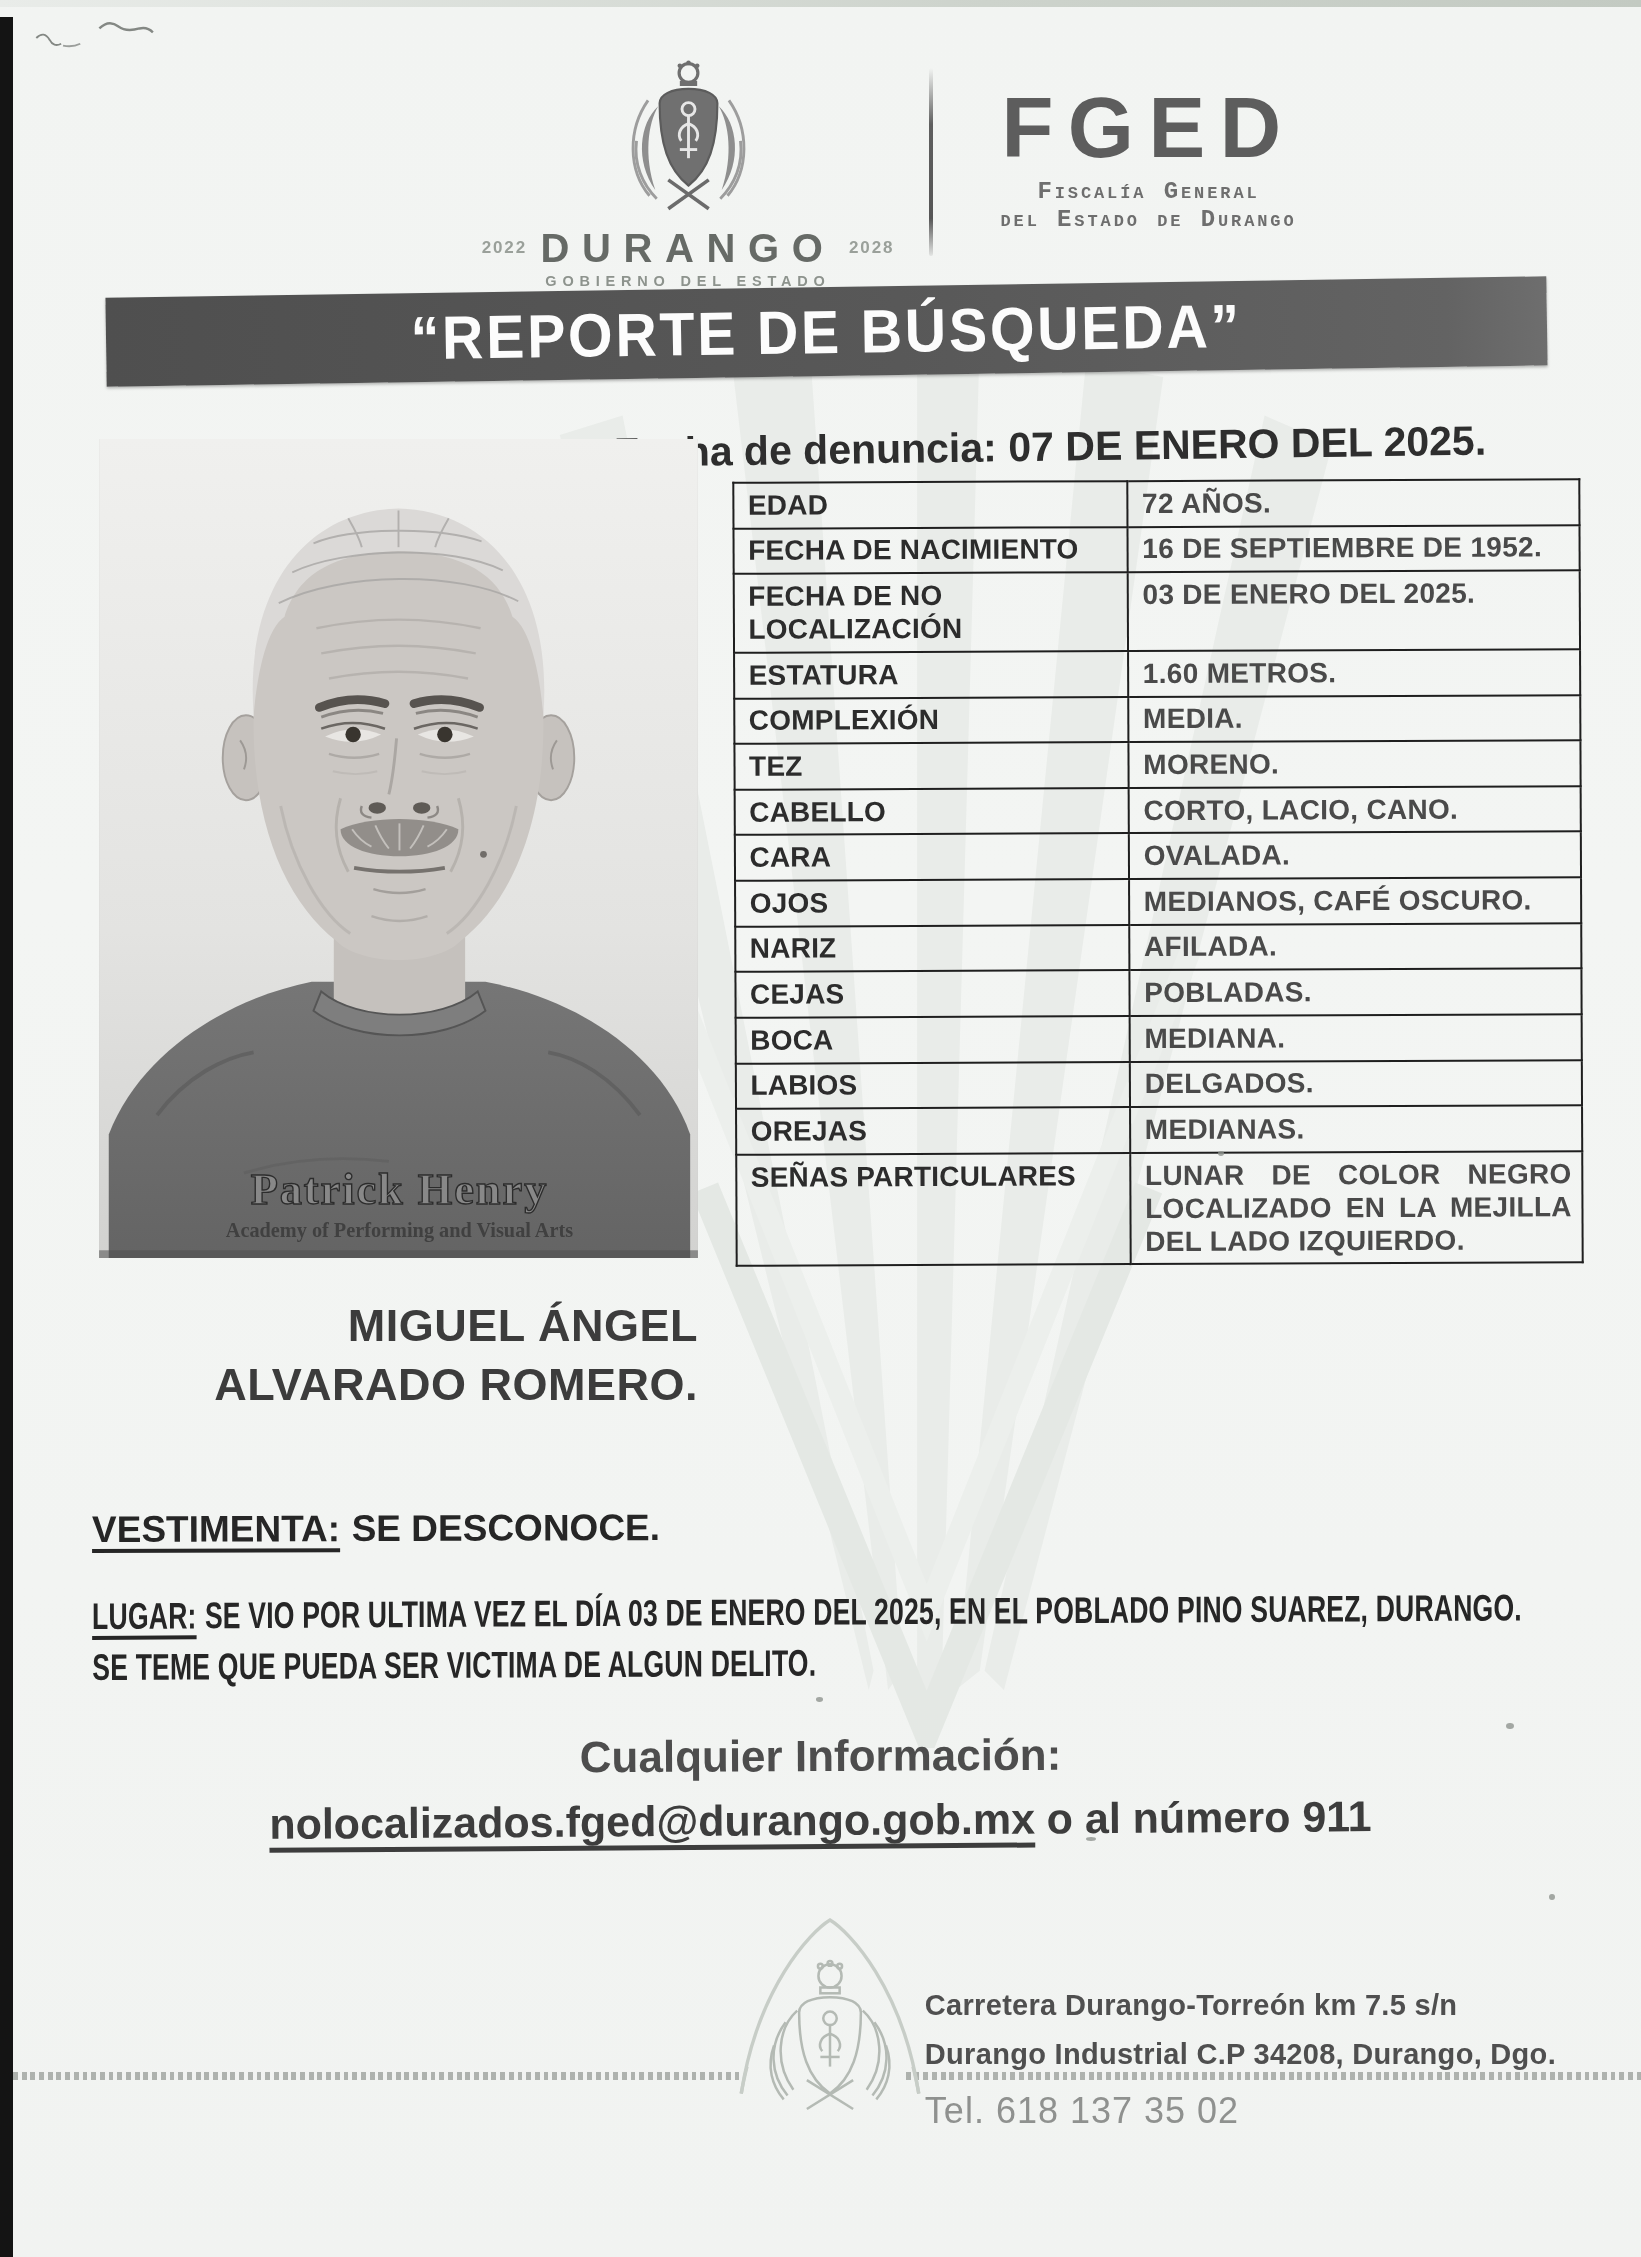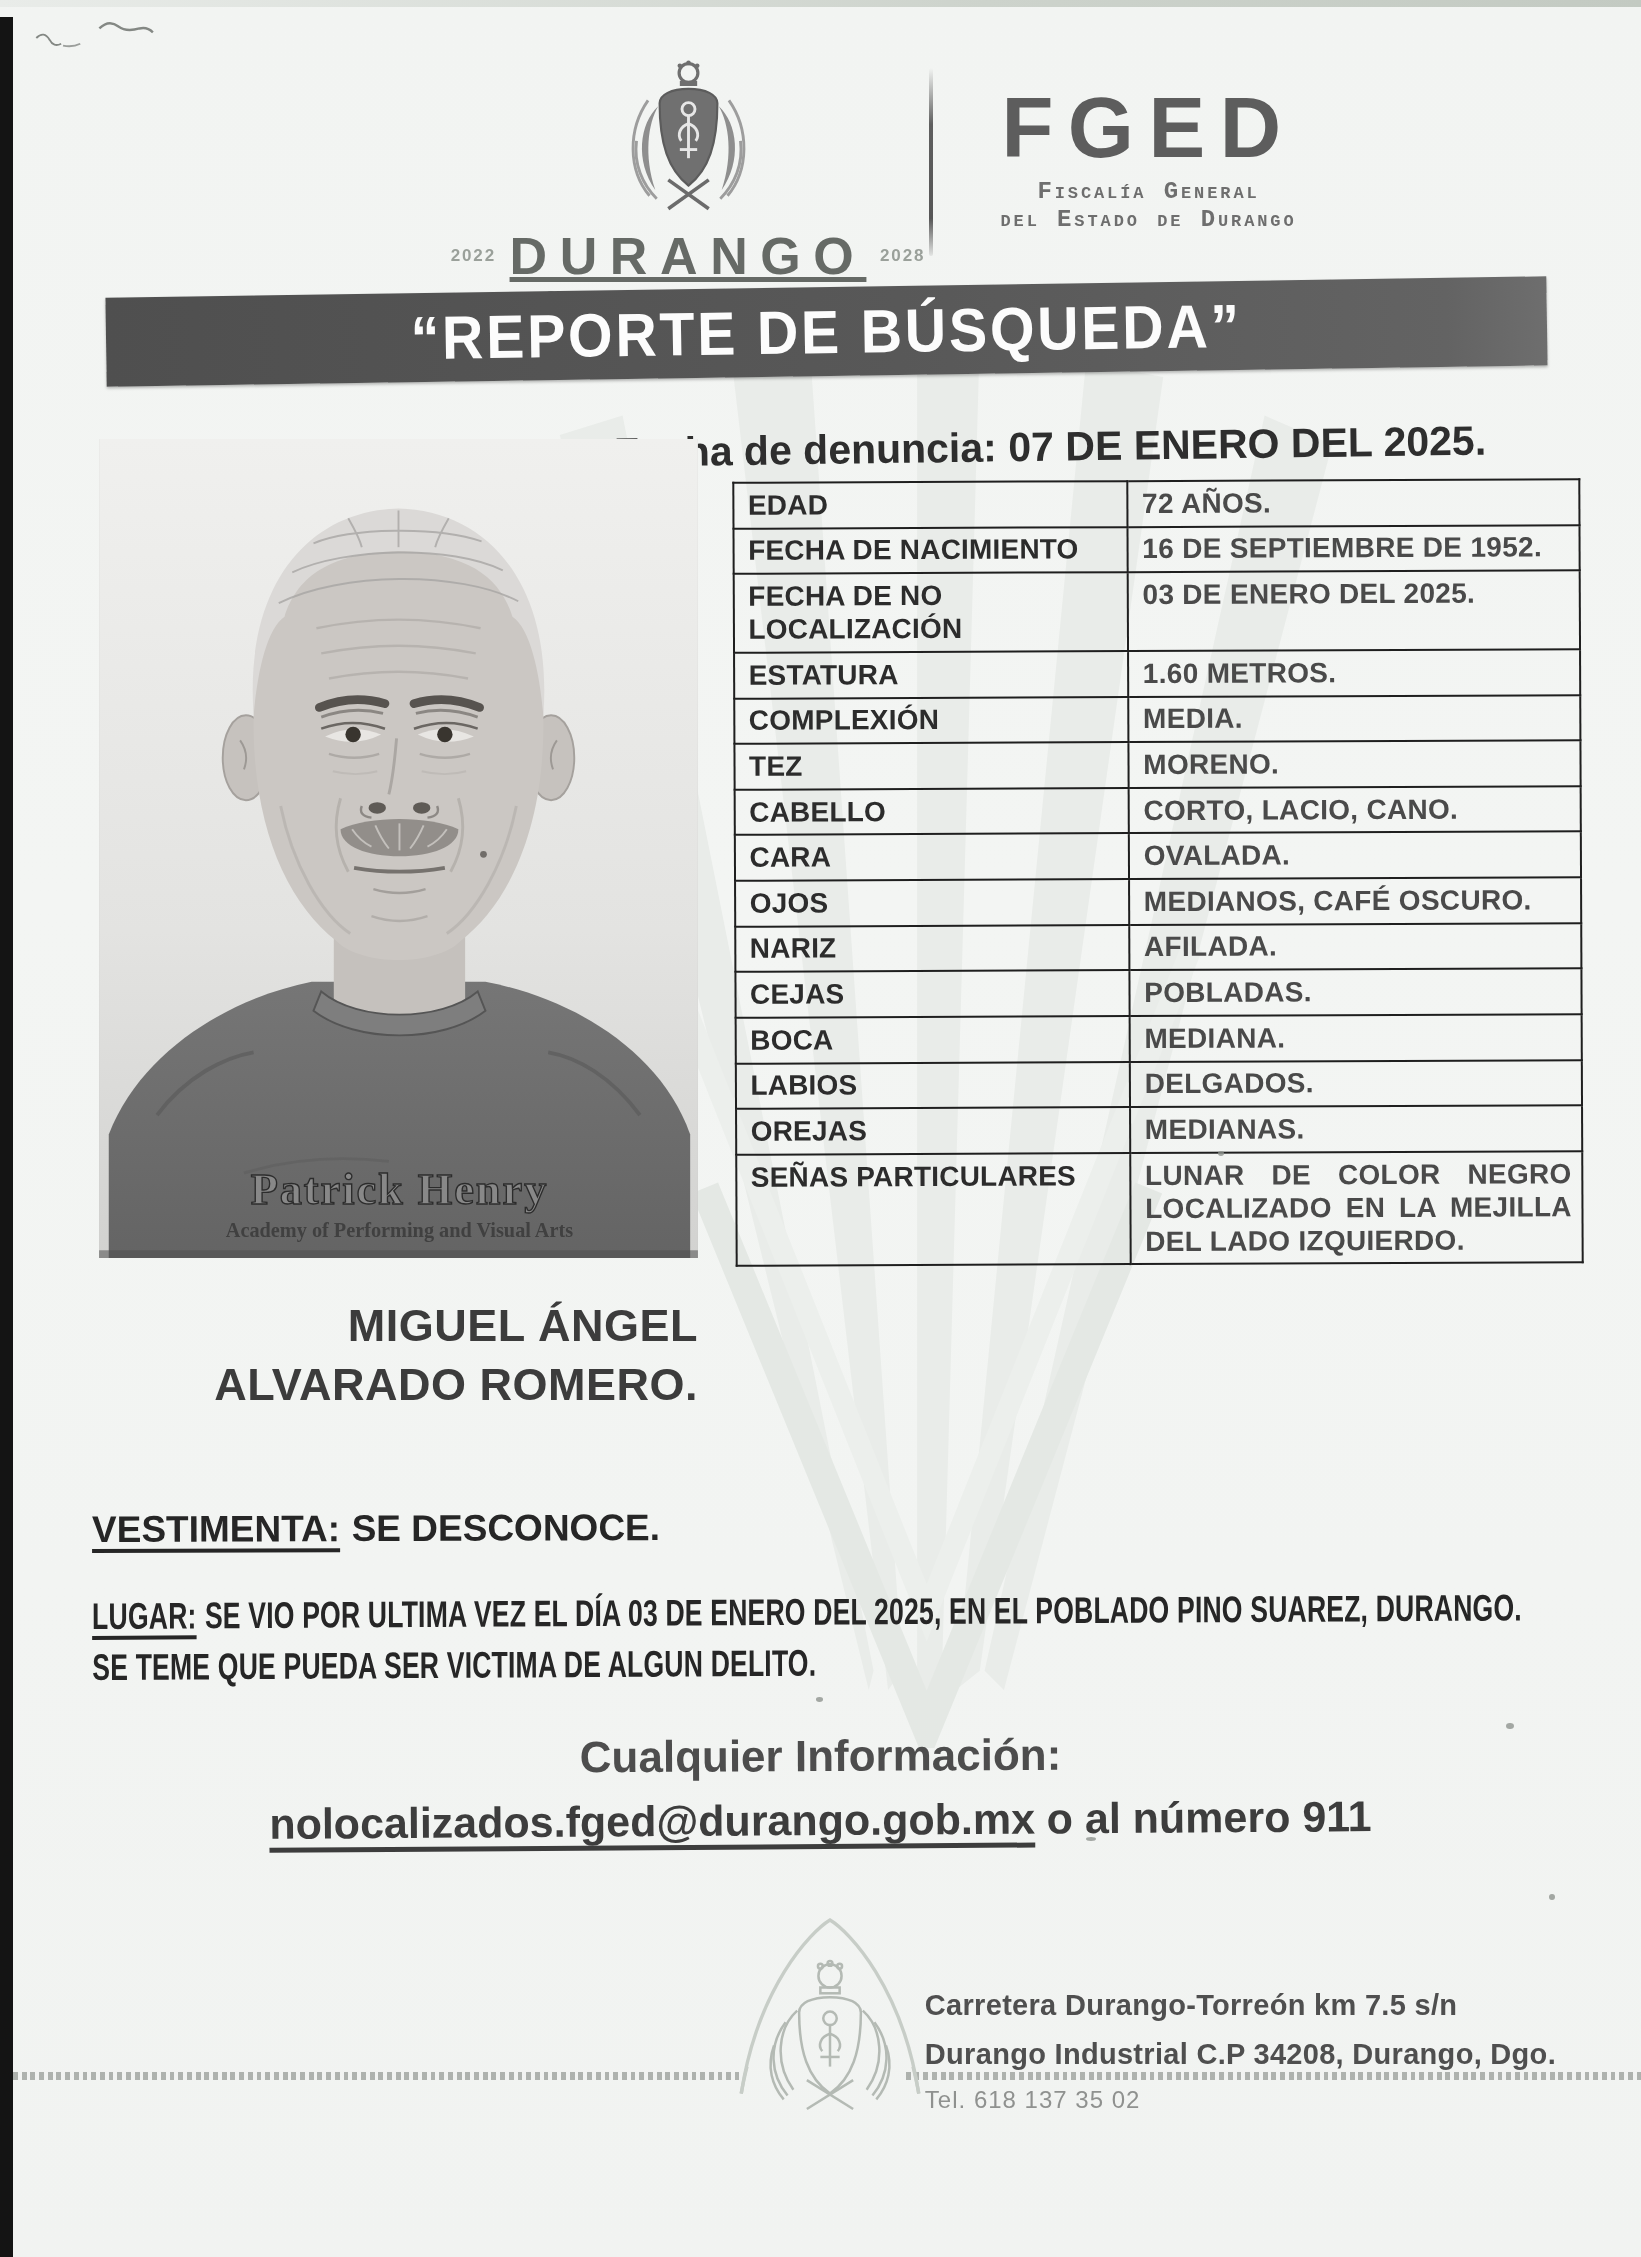--- a/index.html
+++ b/index.html
@@ -12,21 +12,21 @@
   .top-edge{position:absolute;left:0;top:0;width:100%;height:6.8px;
     background:linear-gradient(90deg,#e9ece9,#cdd3cc 60%,#c3cac2);z-index:6;}
   .scan-strip{position:absolute;left:0;top:17.4px;width:12.6px;height:2240px;background:#141414;z-index:6;}
   .speck{position:absolute;background:#8f938f;border-radius:50%;z-index:5;opacity:.8;}
   
   .watermark-mid{position:absolute;left:415px;top:319px;width:1062px;height:1429px;z-index:0;}
   
   .durango-block{position:absolute;left:425px;top:60px;width:526px;text-align:center;z-index:2;}
   .durango-row{display:flex;align-items:center;justify-content:center;gap:13.5px;margin-top:5.8px;}
   .durango-year{font-size:17px;letter-spacing:1.9px;color:#9aa09a;font-weight:700;}
-  .durango-word{font-size:52px;font-weight:700;letter-spacing:12.6px;color:#666a66;text-decoration:underline;}
+  .durango-word{font-size:40px;font-weight:700;letter-spacing:12.6px;color:#666a66;}
   .durango-sub{font-size:14.5px;letter-spacing:5.8px;color:#8d938d;font-weight:700;margin-top:1.9px;}
   .logo-divider{position:absolute;left:929px;top:68px;width:3.9px;height:188px;z-index:2;
     background:linear-gradient(180deg,rgba(90,90,90,0) 0%,#5f5f5f 30%,#565656 80%,rgba(90,90,90,.1) 100%);
     border-radius:1.9px;}
   .fged-block{position:absolute;left:941px;top:85px;width:415px;z-index:2;}
   .fged-word{font-size:85px;font-weight:700;letter-spacing:14.5px;color:#5d5d5d;line-height:1;text-align:center;}
   .fged-sub{margin-top:7.7px;text-align:center;color:#6e6e6e;font-weight:700;
     font-size:24px;letter-spacing:2.9px;line-height:1.2;font-variant:small-caps;}
   .fged-sub div{white-space:nowrap;font-family:Liberation Mono, monospace;}
   
@@ -63,21 +63,21 @@
   .inline-val{margin-left:11.6px;}
   
   .contact-heading{position:absolute;left:0;top:1731px;width:1641px;z-index:2;text-align:center;
     font-size:44px;font-weight:700;color:#4d4d4d;transform:rotate(-0.3deg);}
   .contact-line{position:absolute;left:0;top:1796px;width:1641px;z-index:2;text-align:center;
     font-size:43px;font-weight:700;color:#3d3d3d;transform:rotate(-0.4deg);}
   .email{text-decoration:underline;text-decoration-thickness:4.8px;text-underline-offset:8.7px;}
   
   .footer{position:absolute;right:85px;top:1981px;z-index:2;text-align:left;line-height:1.7;}
   .footer .l1,.footer .l2{font-size:29px;font-weight:700;color:#4f4f4f;letter-spacing:0.3px;}
-  .footer .l3{font-size:24px;font-weight:400;color:#8f918f;letter-spacing:1px;}
+  .footer .l3{font-size:36px;font-weight:400;color:#8f918f;letter-spacing:1px;}
   
   .bottom-emblem{position:absolute;left:666px;top:1910px;width:328px;height:319px;z-index:1;}
   .dotline{position:absolute;top:2072px;height:7.7px;z-index:1;opacity:.75;
     background:repeating-linear-gradient(90deg,#979c97 0 4.8px,transparent 4.8px 8.7px);}
   .dotline.left{left:12.6px;width:726px;}
   .dotline.right{left:906px;width:736px;}
   .scribble{position:absolute;z-index:6;}
 </style>
 </head>
 <body>

